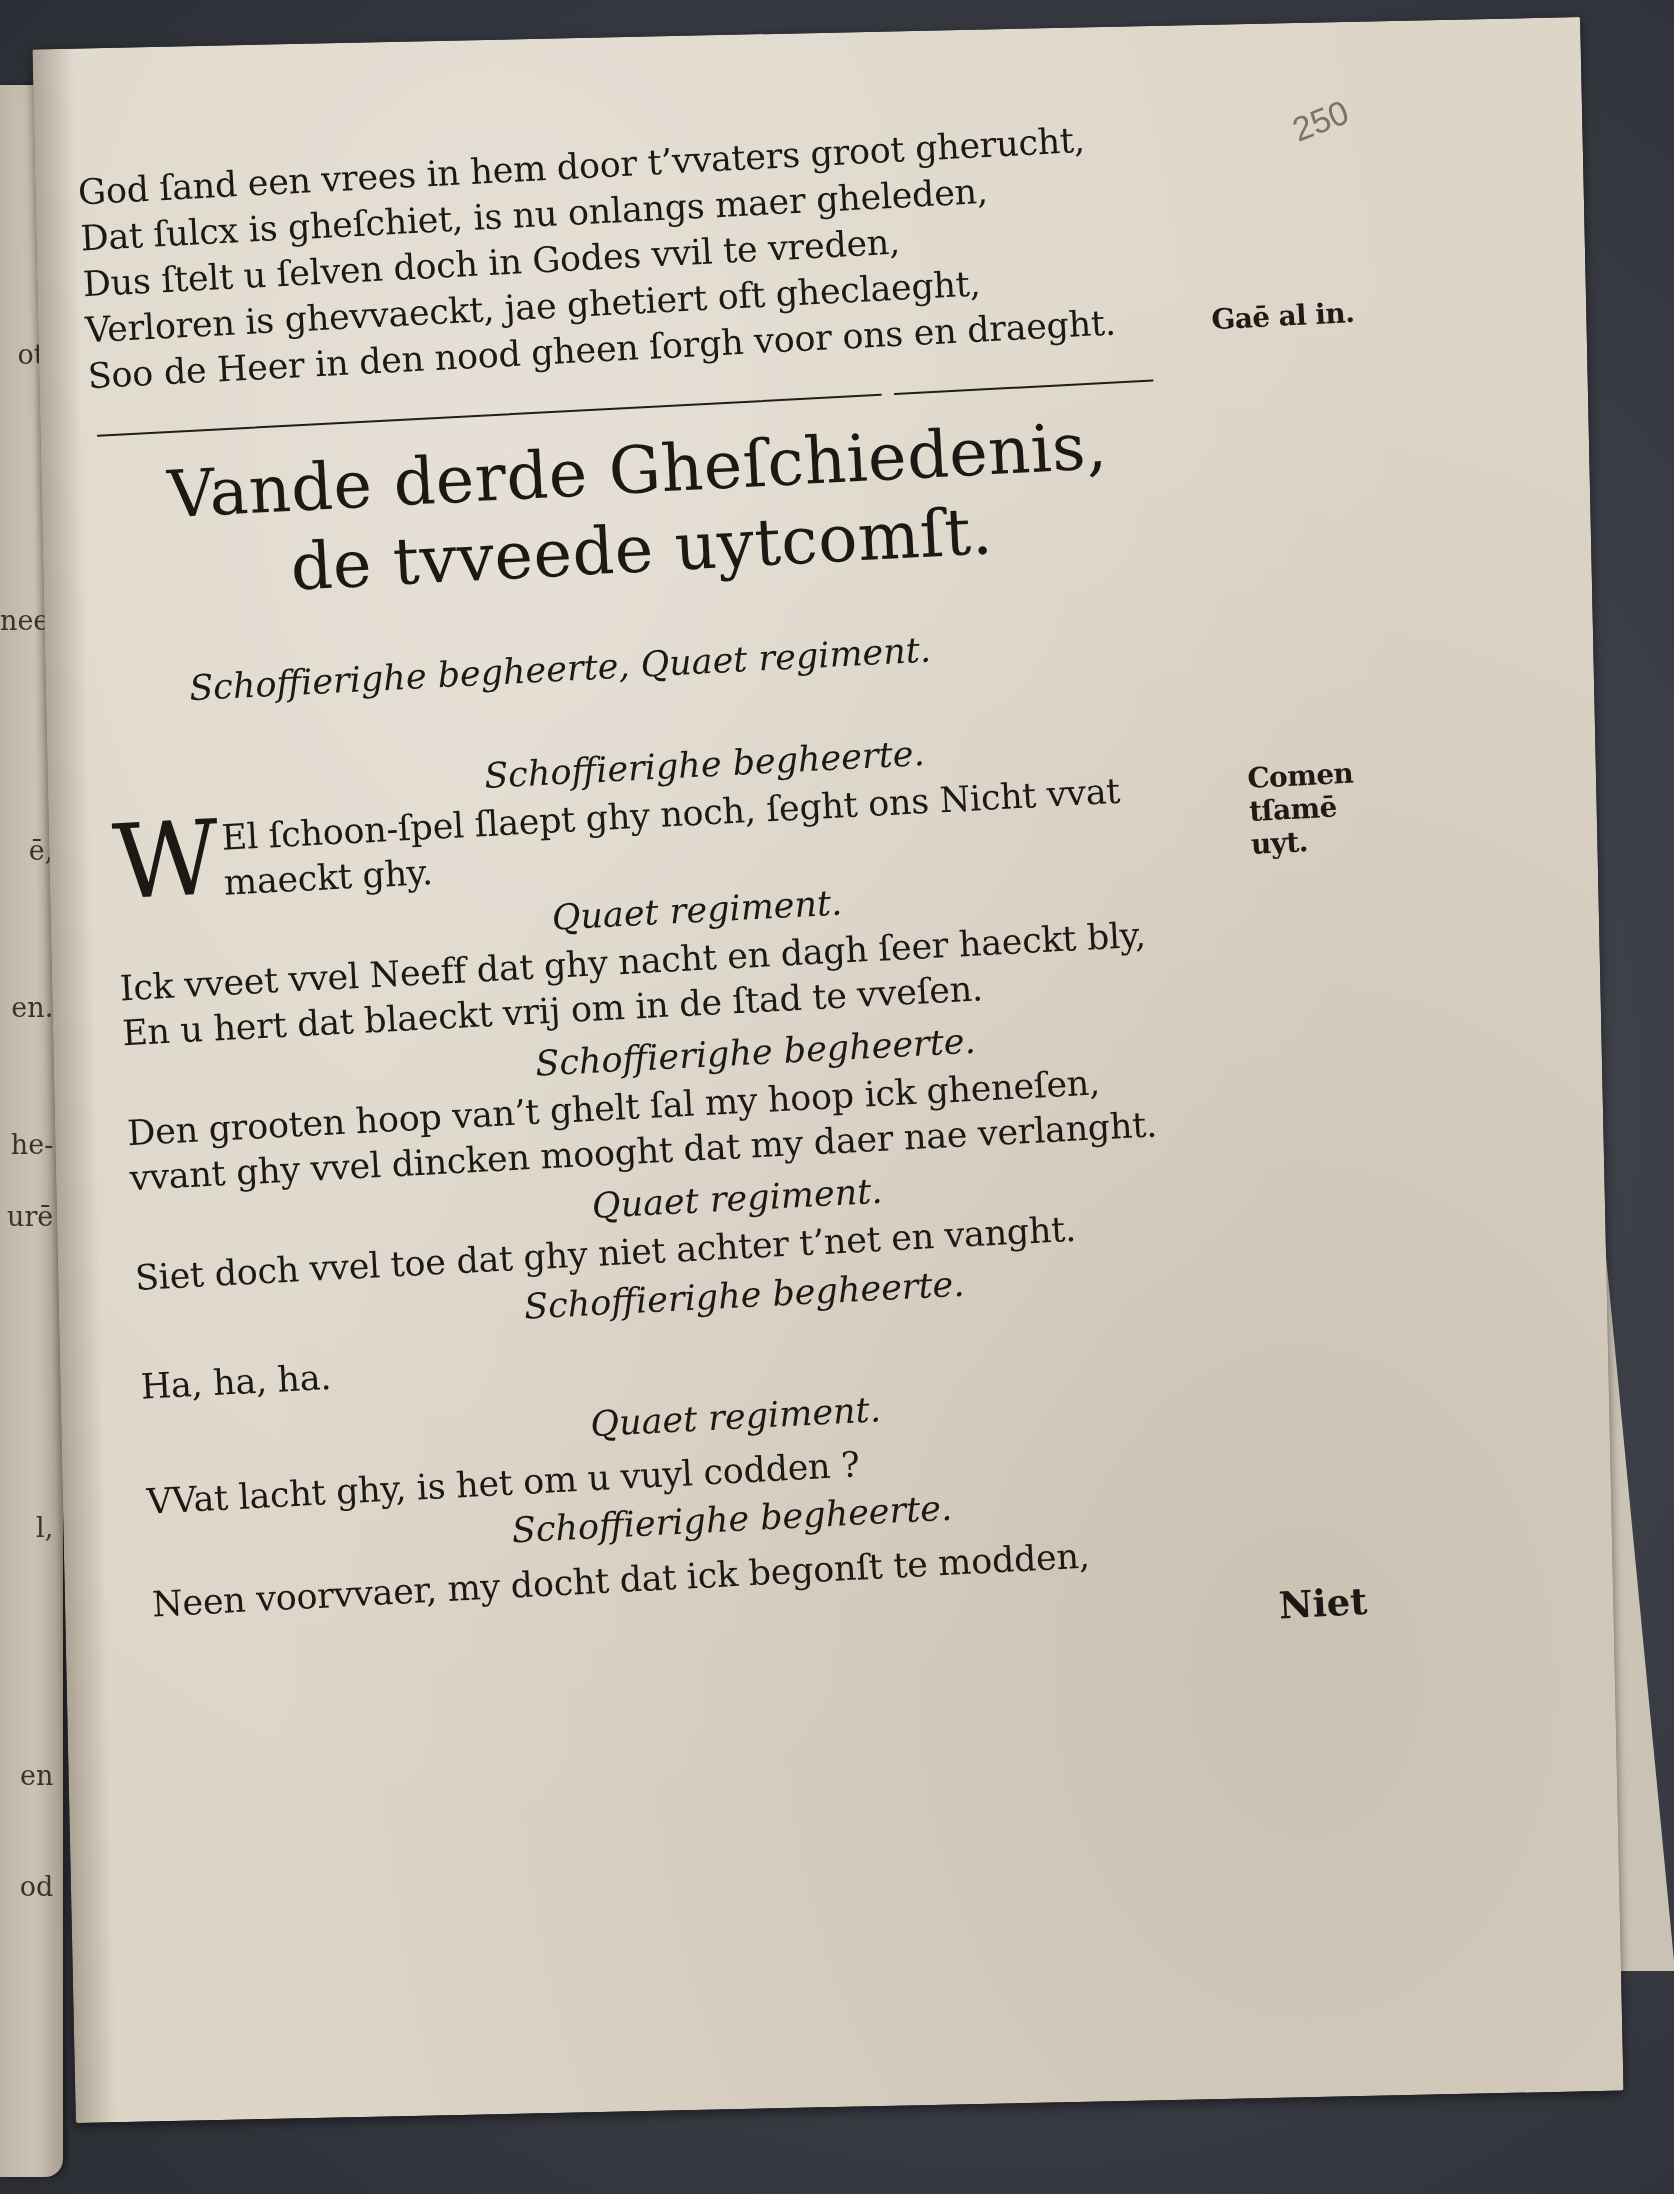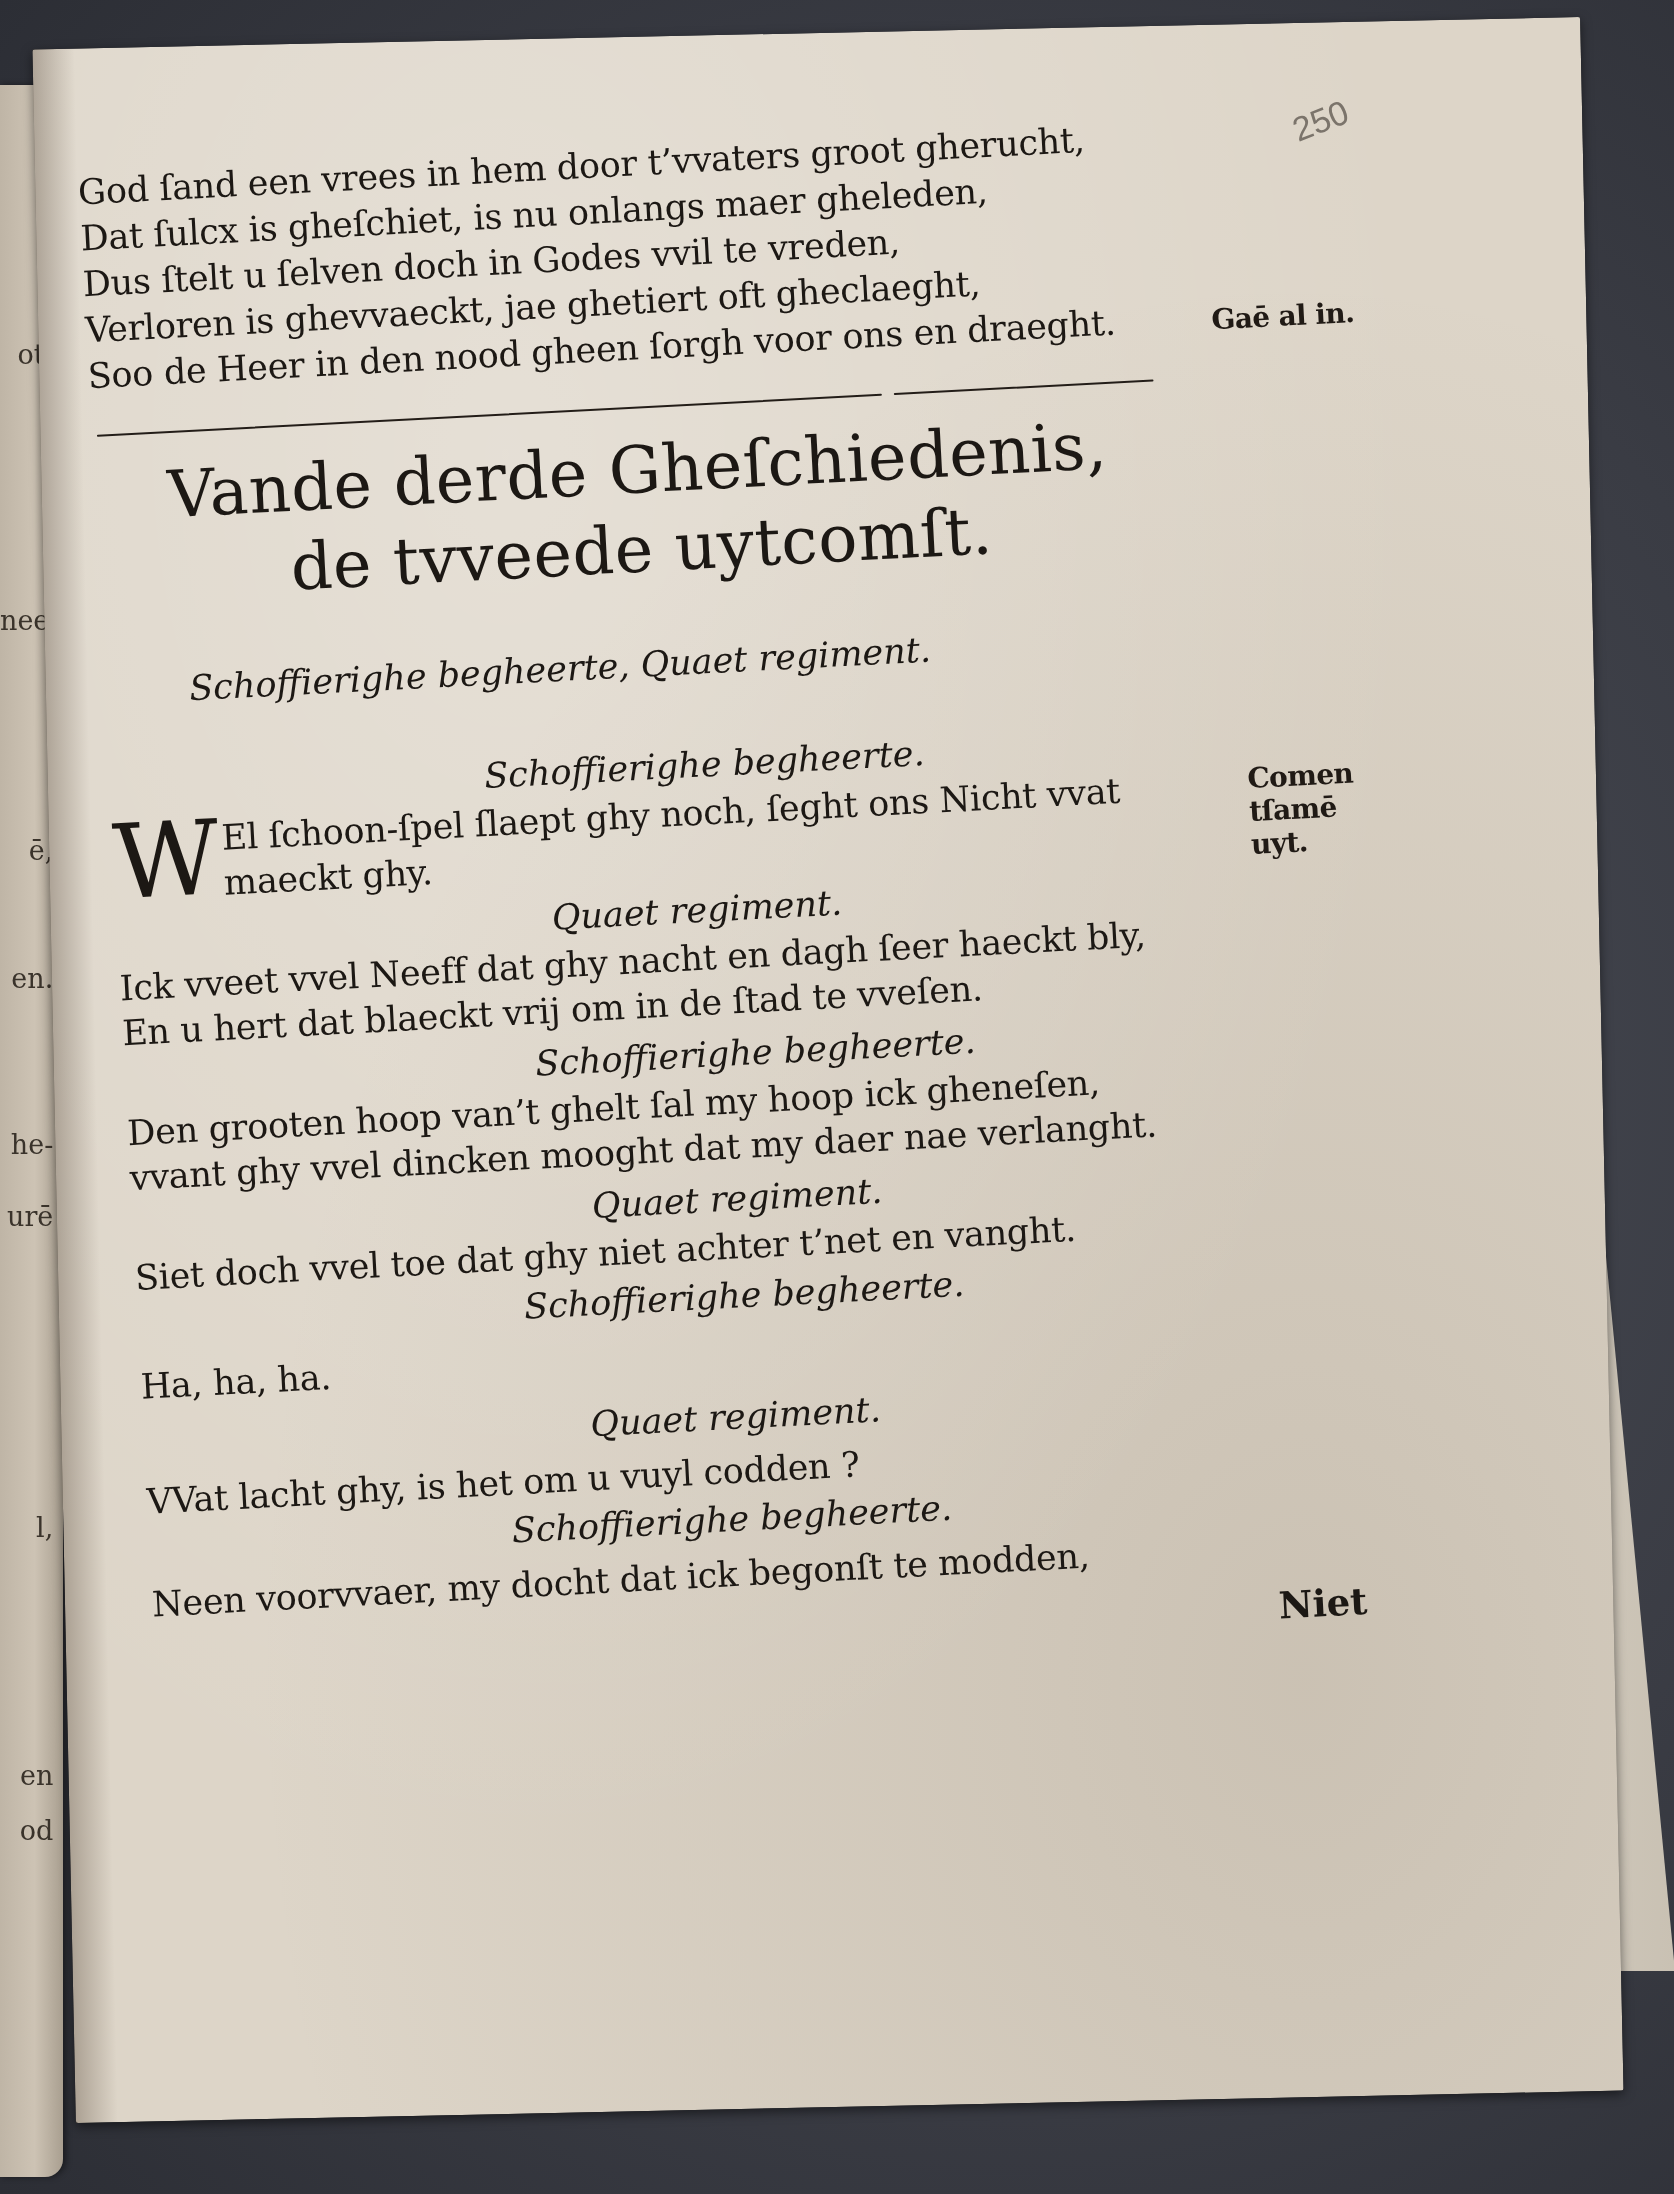--- a/index.html
+++ b/index.html
@@ -57,26 +57,26 @@
   .pencil { position:absolute; font-family:"Liberation Sans", sans-serif; color:#7b746b; font-size:34px; transform:rotate(-20deg); }
   .catchword { position:absolute; font-weight:bold; font-size:37px; }
 </style>
 </head>
 <body>
 
 <div class="left-page">
   <div class="left-frag" style="top:254px">ot,</div>
   <div class="left-frag" style="top:520px">neeft</div>
   <div class="left-frag" style="top:750px">ē,</div>
-  <div class="left-frag" style="top:878px">en.</div>
+  <div class="left-frag" style="top:907px">en.</div>
   <div class="left-frag" style="top:1044px">he-</div>
   <div class="left-frag" style="top:1116px">urē</div>
   <div class="left-frag" style="top:1427px">l,</div>
   <div class="left-frag" style="top:1675px">en</div>
-  <div class="left-frag" style="top:1730px">od</div>
+  <div class="left-frag" style="top:1786px">od</div>
 </div>
 
 <div class="under-pages"></div>
 
 <div class="page">
   <div class="gutter-shadow"></div>
   <div class="pencil" style="left:1258px; top:79px;">250</div>
 
   <div class="content">
     <div>

